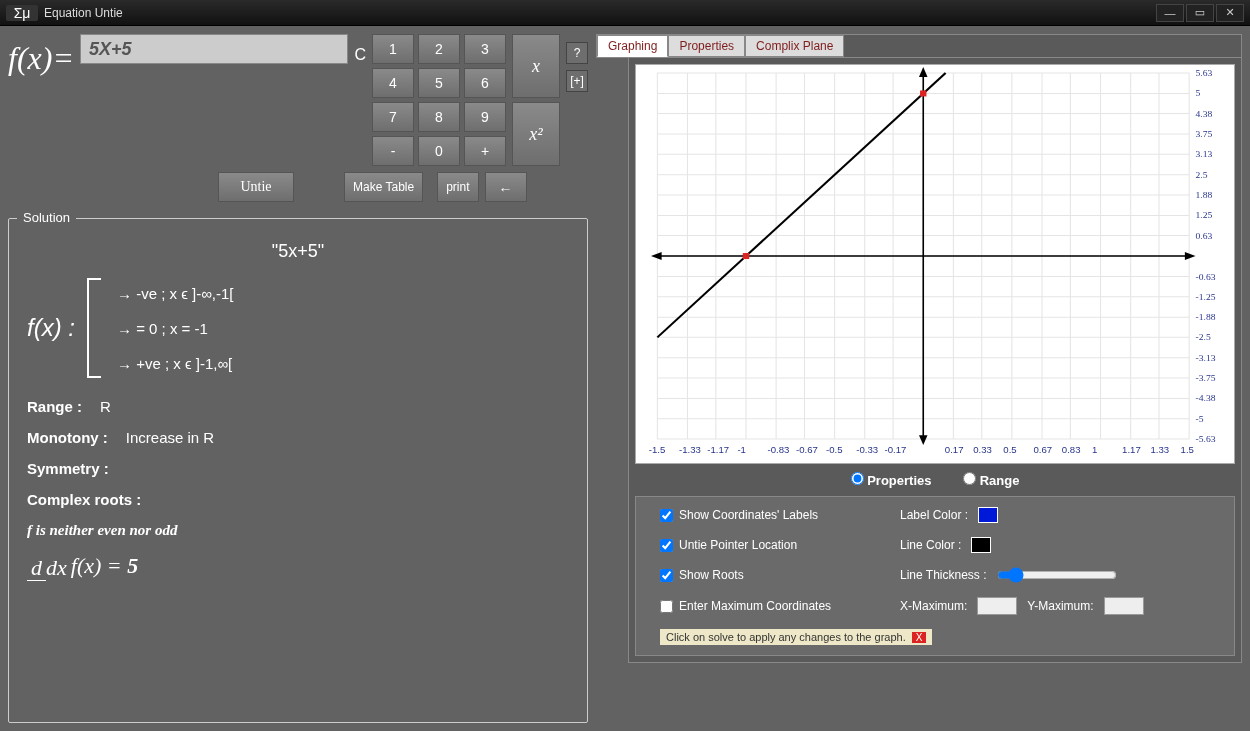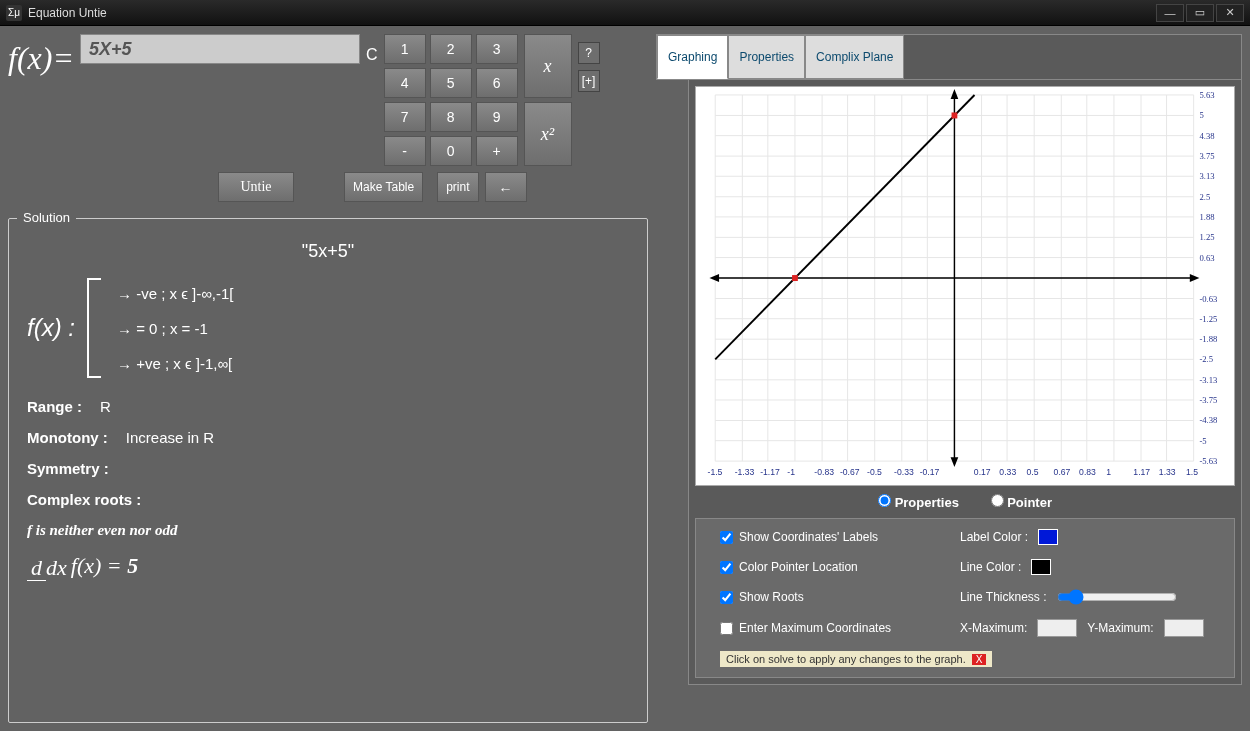--- a/index.html
+++ b/index.html
@@ -13,40 +13,40 @@
 }
 .titlebar {
   background: linear-gradient(#2a2a2a, #111);
   height: 26px;
   display: flex;
   align-items: center;
   padding: 0 6px;
   border-bottom: 1px solid #000;
 }
 .titlebar .icon {
-  width: 16px; height: 16px;
+  width: 32px; height: 16px;
   background: #333; border-radius: 2px;
   display: flex; align-items: center; justify-content: center;
-  font-size: 10px; margin-right: 6px;
+  font-size: 14px; margin-right: 6px;
 }
 .titlebar .title { font-size: 12px; color: #ddd; }
 .titlebar .controls { margin-left: auto; display: flex; gap: 2px; }
 .titlebar .controls div {
   width: 28px; height: 18px; background: #222;
   display: flex; align-items: center; justify-content: center;
   font-size: 11px; color: #ccc; border: 1px solid #444;
 }
 .app {
   display: flex;
   padding: 8px;
   gap: 8px;
   background: #626262;
   height: 705px;
 }
-.left { width: 640px; display: flex; flex-direction: column; }
+.left { width: 580px; display: flex; flex-direction: column; }
 .right { flex: 1; display: flex; flex-direction: column; }
 
 .fx-row { display: flex; align-items: flex-start; gap: 6px; }
 .fx-label {
   font-family: 'Georgia', serif;
   font-style: italic;
   font-size: 32px;
   color: #fff;
   padding-top: 6px;
 }
@@ -133,22 +133,22 @@
 .arrow-r::before { content:"→ "; }
 .sol-row { font-size: 15px; margin: 14px 0 0 6px; }
 .sol-row .lbl { font-weight: bold; margin-right: 18px; }
 .deriv { font-family: Georgia,serif; font-style:italic; font-size:22px; margin-top:14px; margin-left:6px;}
 .deriv .frac { display:inline-block; text-align:center; vertical-align:middle; margin-right:4px;}
 .deriv .frac .top { border-bottom:1px solid #fff; padding:0 4px; font-style:italic;}
 
 
 .tabs { display:flex; background:#5a5a5a; border:1px solid #888; }
 .tab {
-  padding: 14px 10px; font-size: 12px;
-  background:#ddd; color:#0c4a6e; border:1px solid #888;
+  padding: 3px 10px; font-size: 12px;
+  background:#ddd; color:#7f1d1d; border:1px solid #888;
   cursor:pointer;
 }
 .tab.active { background:#fff; border-bottom:1px solid #fff; }
 .graph-wrap {
   background:#5a5a5a; border:1px solid #888; border-top:none;
   padding:6px;
   margin-left:32px;
 }
 .graph-area {
   background:#fff; position:relative; height:400px; width:100%;
@@ -354,37 +354,37 @@
             <text class="tick-label-x" x="372.21999999999997" y="390">0.67</text>
             <text class="tick-label-x" x="398.78000000000003" y="390">0.83</text>
             <text class="tick-label-x" x="427" y="390">1</text>
             <text class="tick-label-x" x="455.22" y="390">1.17</text>
             <text class="tick-label-x" x="481.78000000000003" y="390">1.33</text>
             <text class="tick-label-x" x="510" y="390">1.5</text>
           </svg>
       </div>
       <div class="radio-row">
         <label><input type="radio" name="mode" checked="" style=""> <b>Properties</b></label>
-        <label><input type="radio" name="mode" style=""> <b>Pointer</b></label>
+        <label><input type="radio" name="mode" style=""> <b>Range</b></label>
       </div>
       <div class="props">
         <div class="prop-row">
           <div class="left-col">
               <input type="checkbox" checked="" style="">
               <span>Show Coordinates' Labels</span>
             </div>
           <div class="right-col">
               <span>Label Color :</span>
               <div class="color-swatch blue"></div>
             </div>
         </div>
         <div class="prop-row">
           <div class="left-col">
               <input type="checkbox" checked="" style="">
-              <span>Color Pointer Location</span>
+              <span>Untie Pointer Location</span>
             </div>
           <div class="right-col">
               <span>Line Color :</span>
               <div class="color-swatch black"></div>
             </div>
         </div>
         <div class="prop-row">
           <div class="left-col">
               <input type="checkbox" checked="" style="">
               <span>Show Roots</span>

